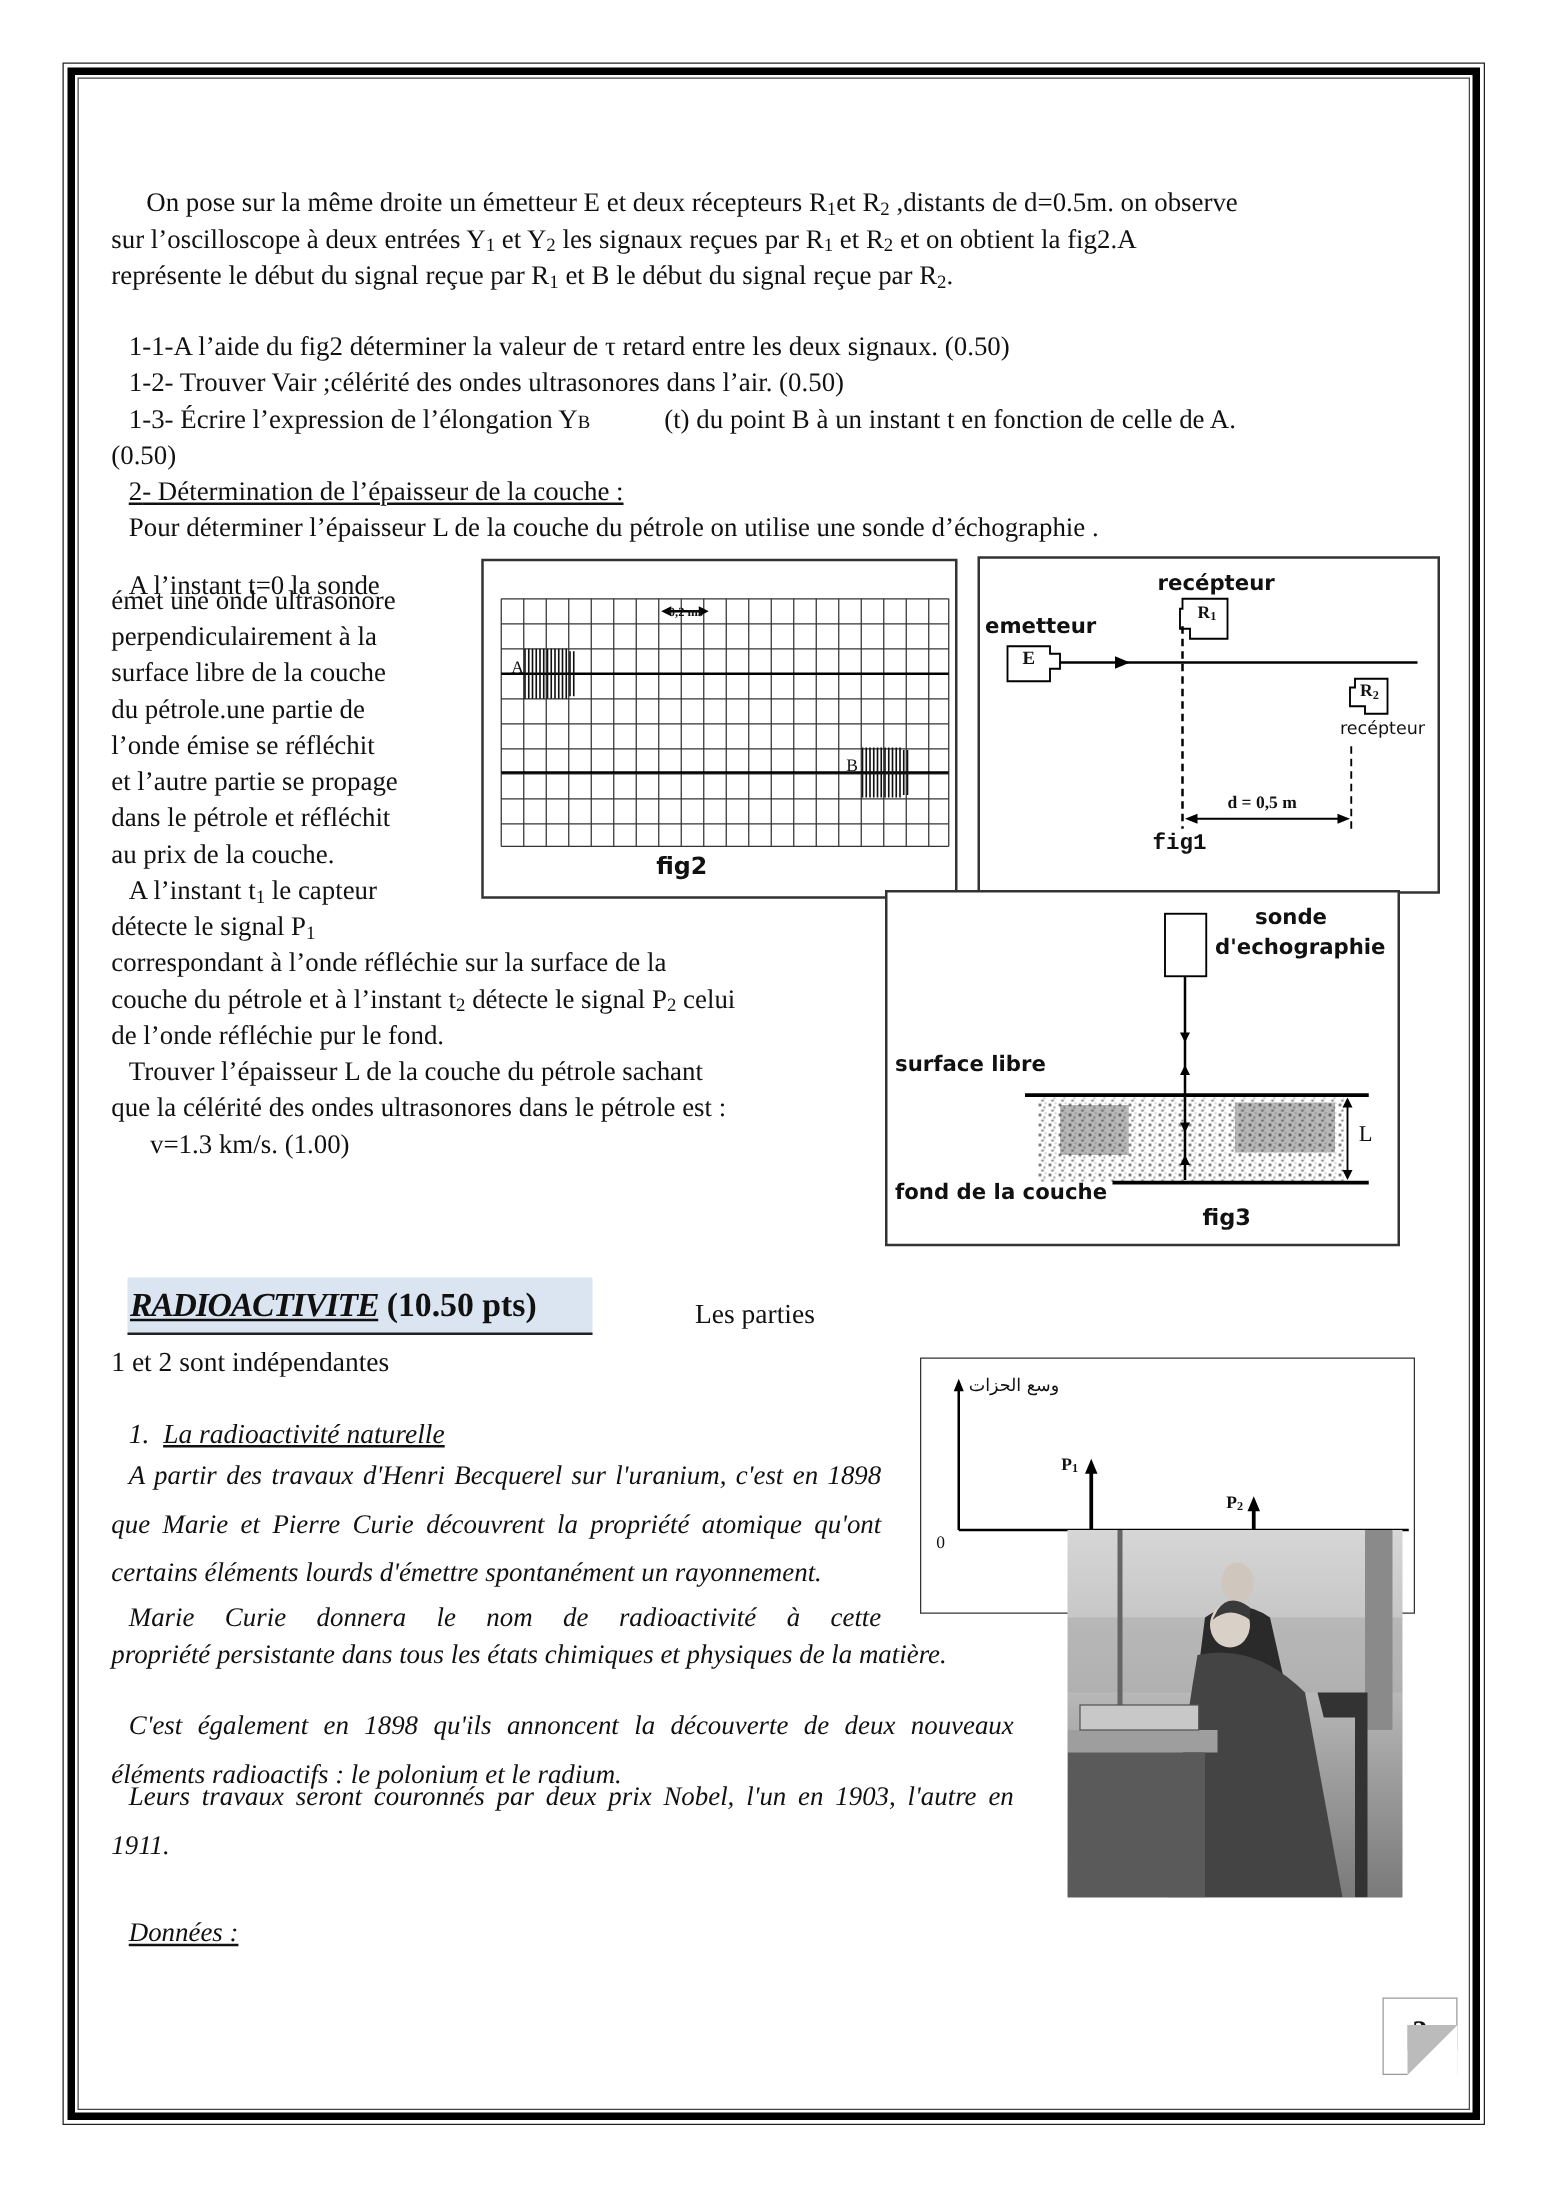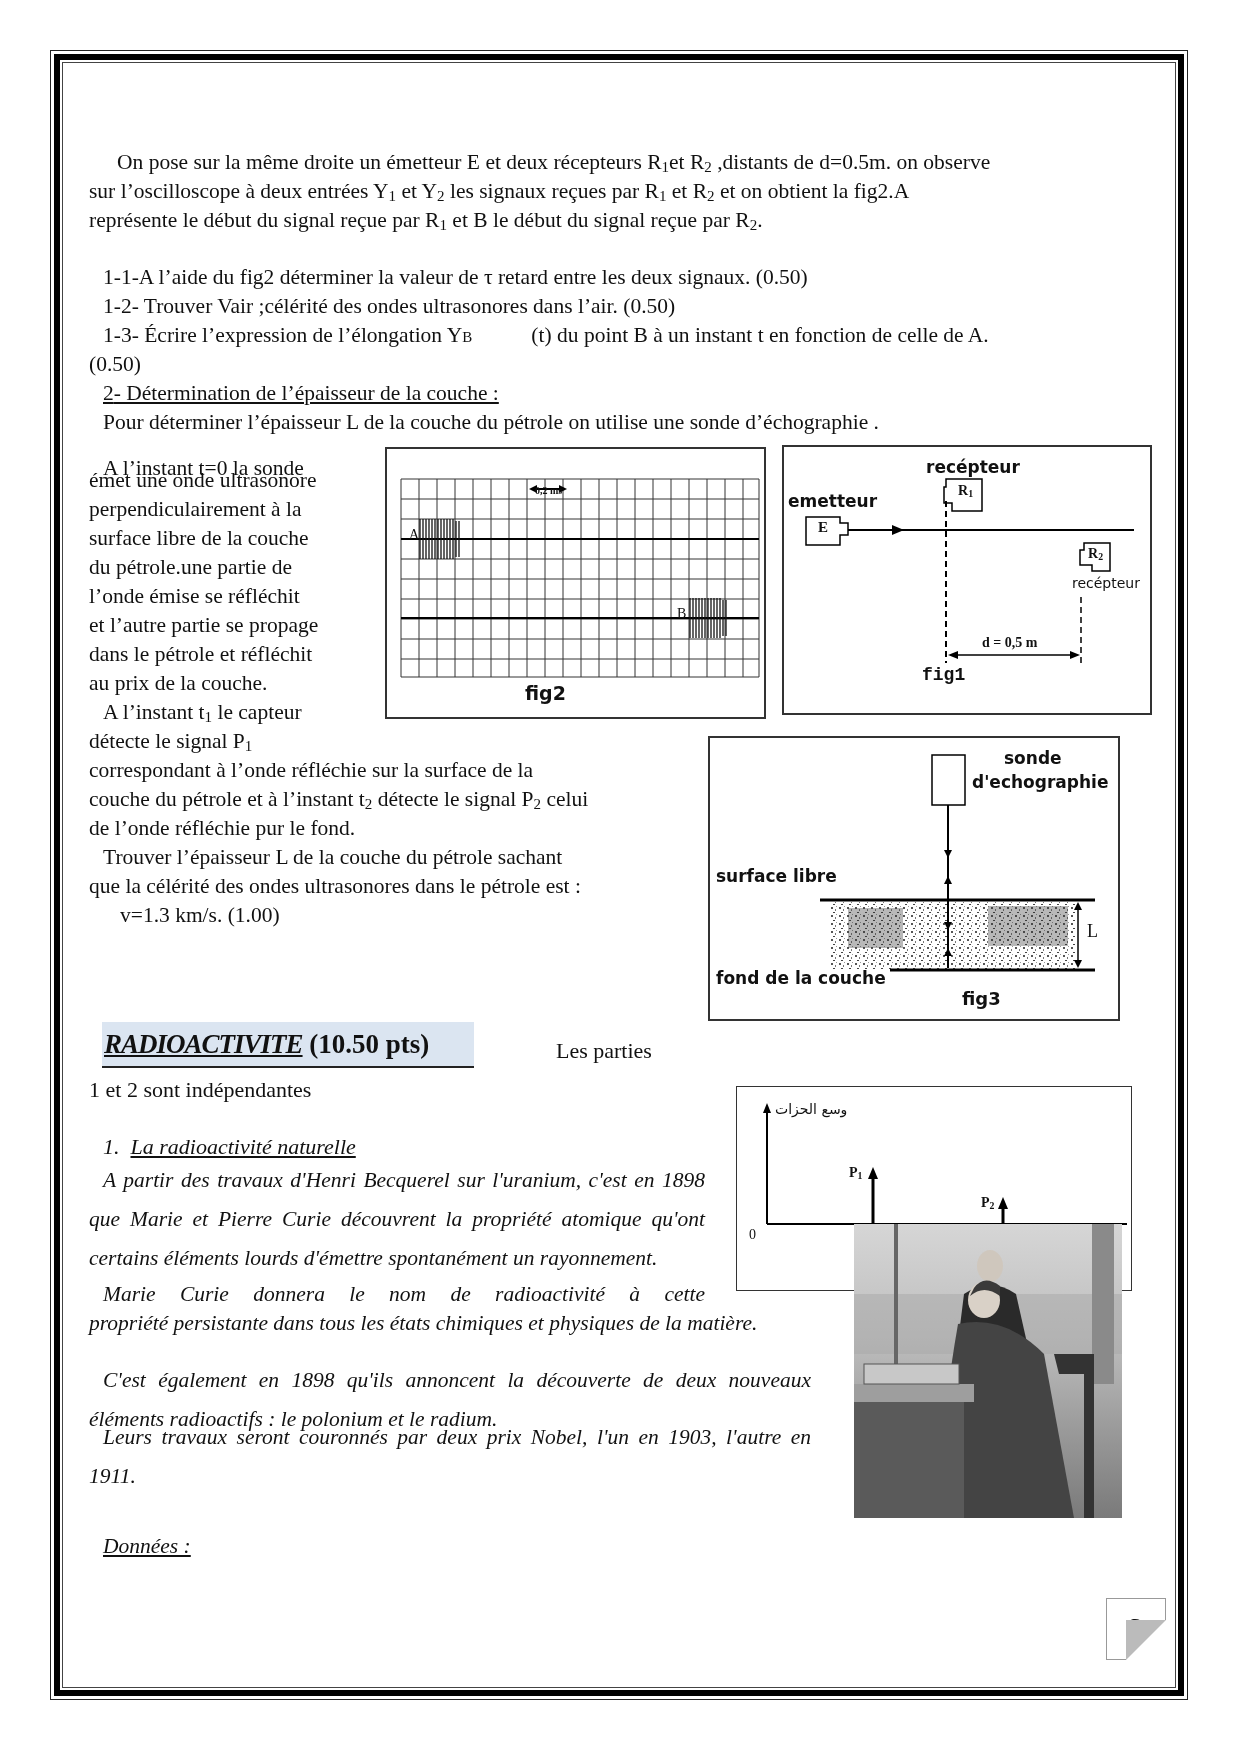--- a/index.html
+++ b/index.html
@@ -172,21 +172,21 @@
   <div class="sans" style="position:absolute;left:4px;top:44px;font-size:17px;">emetteur</div>
   <div style="position:absolute;left:34px;top:72px;font-size:15px;font-weight:bold;">E</div>
   <div class="sans" style="position:absolute;left:142px;top:10px;font-size:17px;">recépteur</div>
   <div style="position:absolute;left:174px;top:36px;font-size:14px;font-weight:bold;"><span>R</span><sub>1</sub></div>
   <div style="position:absolute;left:304px;top:99px;font-size:14px;font-weight:bold;"><span>R</span><sub>2</sub></div>
   <div style="position:absolute;left:288px;top:128px;font-size:14px;font-family:'DejaVu Sans',sans-serif;">recépteur</div>
   <div style="position:absolute;left:198px;top:188px;font-size:14px;font-weight:bold;">d = 0,5 m</div>
   <div class="sans" style="position:absolute;left:138px;top:218px;font-size:18px;font-family:Liberation Mono, monospace;">fig1</div>
 </div>
 
-<div class="fig" style="left:708px;top:736px;width:412px;height:285px;">
+<div class="fig" style="left:708px;top:712px;width:412px;height:285px;">
   <svg width="408" height="281" style="position:absolute;left:0;top:0;">
     <defs>
       <pattern id="noise" width="8" height="8" patternUnits="userSpaceOnUse">
         <rect width="8" height="8" fill="#fff"></rect>
         <rect x="1" y="1" width="2" height="2" fill="#555"></rect>
         <rect x="5" y="3" width="1" height="2" fill="#777"></rect>
         <rect x="3" y="6" width="2" height="1" fill="#444"></rect>
         <rect x="6" y="0" width="1" height="1" fill="#999"></rect>
       </pattern>
     </defs>

